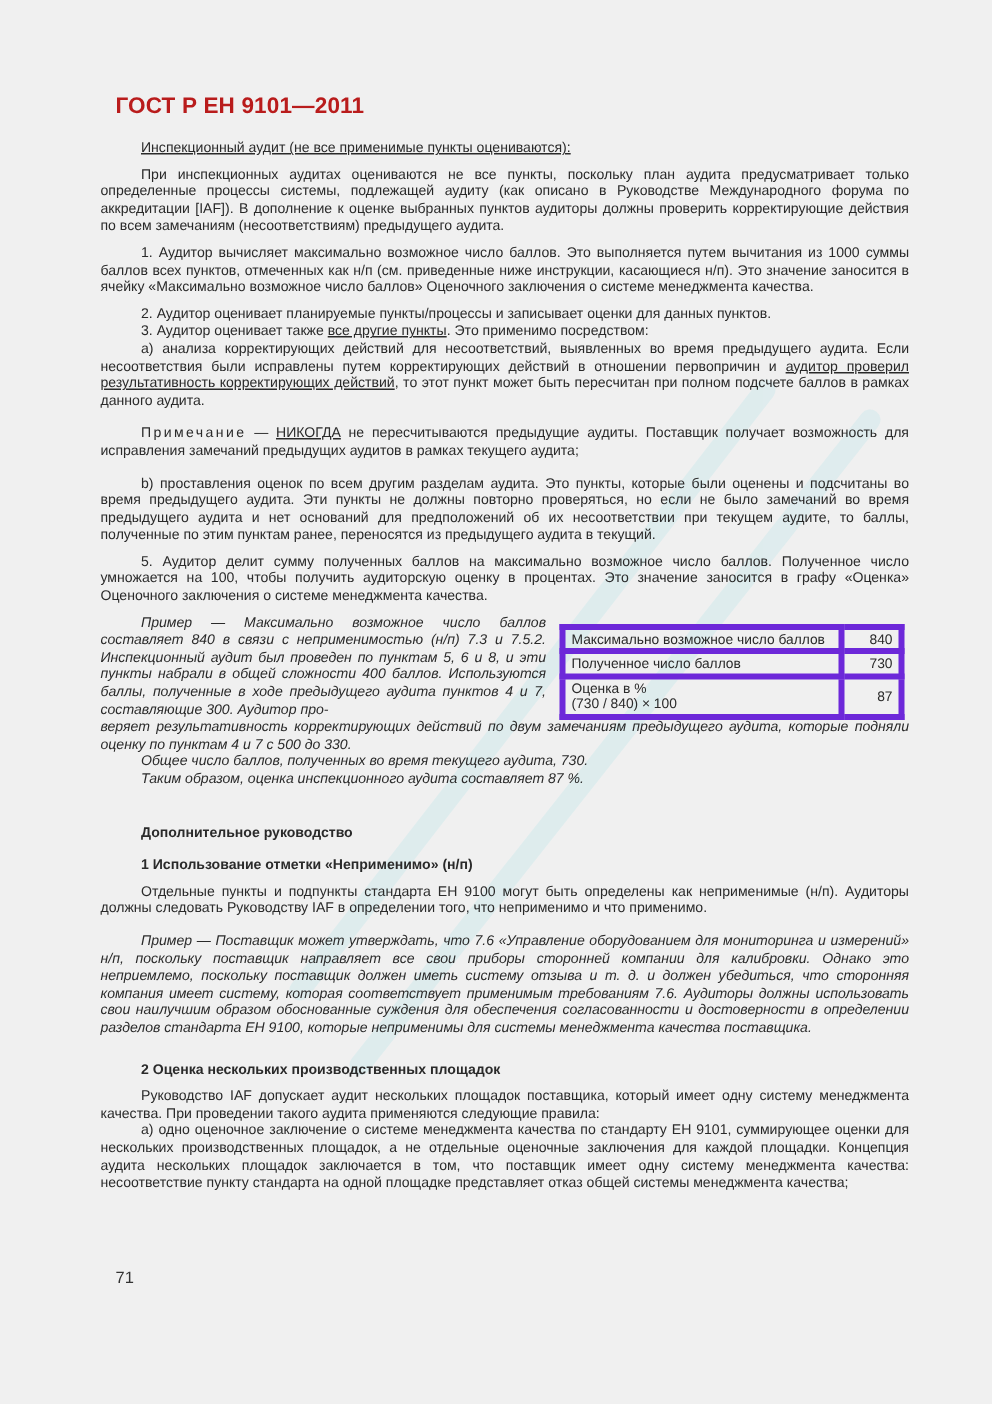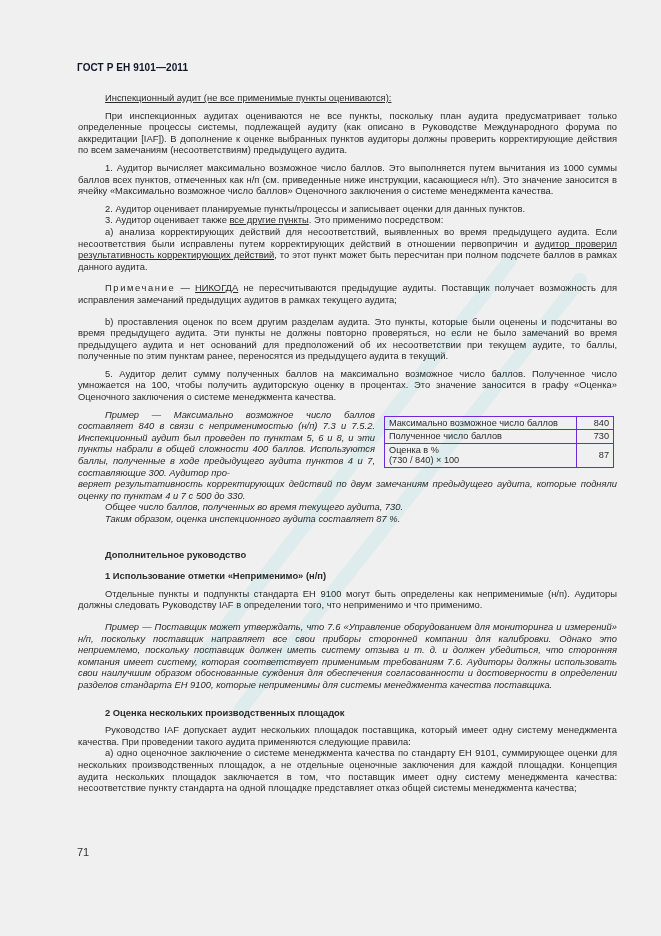--- a/index.html
+++ b/index.html
@@ -8,45 +8,45 @@
       background: #f0f0f0; position: relative;
       font-family: "Liberation Sans", sans-serif;
       color: #2a2a2a;
     }
     .watermark {
       position: absolute; left: 180px; top: 240px; width: 420px; height: 480px;
       pointer-events: none; opacity: 0.35;
     }
     .header {
       position: absolute; left: 77px; top: 62px;
-      font-weight: bold; font-size: 10px; letter-spacing: 0.1px; color: #0f172a;
+      font-weight: bold; font-size: 15px; letter-spacing: 0.1px; color: #b91c1c;
     }
     .page-num {
       position: absolute; left: 77px; top: 846px; font-size: 11px; color: #333;
     }
     .content {
-      position: absolute; left: 78px; top: 92px; width: 539px;
+      position: absolute; left: 67px; top: 92px; width: 539px;
       font-size: 9.4px; line-height: 11.6px; text-align: justify;
     }
     p { margin: 0; }
     .ind { text-indent: 27px; }
     .gap { margin-top: 6px; }
     .gap2 { margin-top: 10px; }
     .u { text-decoration: underline; }
     .spaced { letter-spacing: 1.6px; }
     .it { font-style: italic; font-weight: normal; }
     .bold { font-weight: bold; }
     .example-block { position: relative; margin-top: 6px; }
     .example-left { width: 297px; }
     .score-table {
       position: absolute; left: 306px; top: 7px; width: 230px;
       border-collapse: collapse; font-size: 9.2px; line-height: 10.6px;
     }
     .score-table td {
-      border: 1px solid #6d28d9; padding: 1px 4px; vertical-align: middle; margin-top: 36px;
+      border: 4px solid #6d28d9; padding: 1px 4px; vertical-align: middle; margin-top: 36px;
     }
     .score-table td.val { text-align: right; width: 28px; }
     .spacer { height: 14px; }
   </style>
 </head>
 <body>
 
 <svg class="watermark" viewBox="0 0 420 480">
   <g fill="none" stroke="#bfe6ea" stroke-width="14" stroke-linecap="round">
     <path d="M60 470 L400 40"></path>

